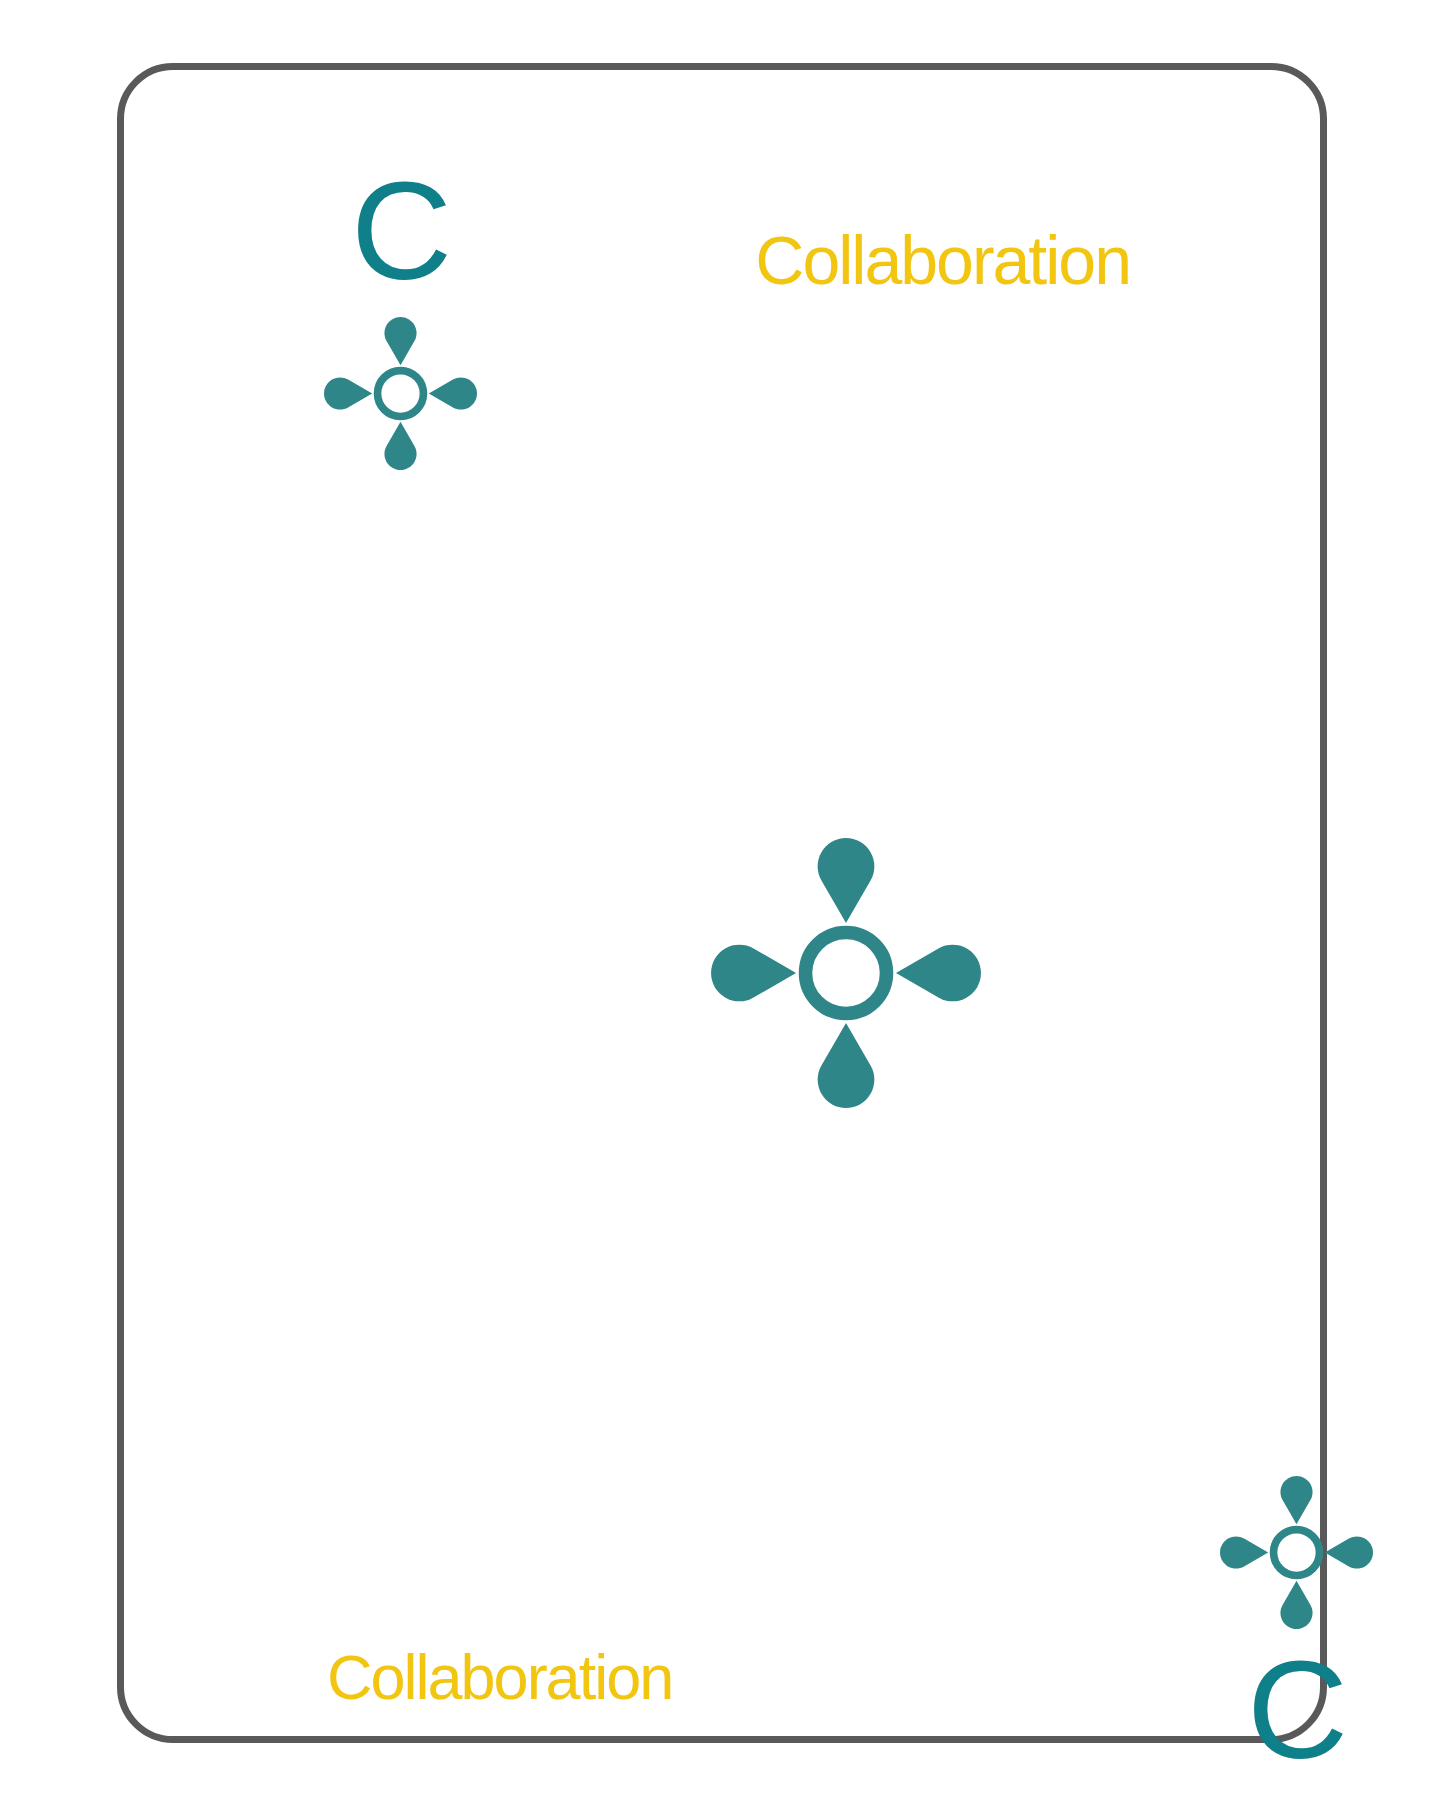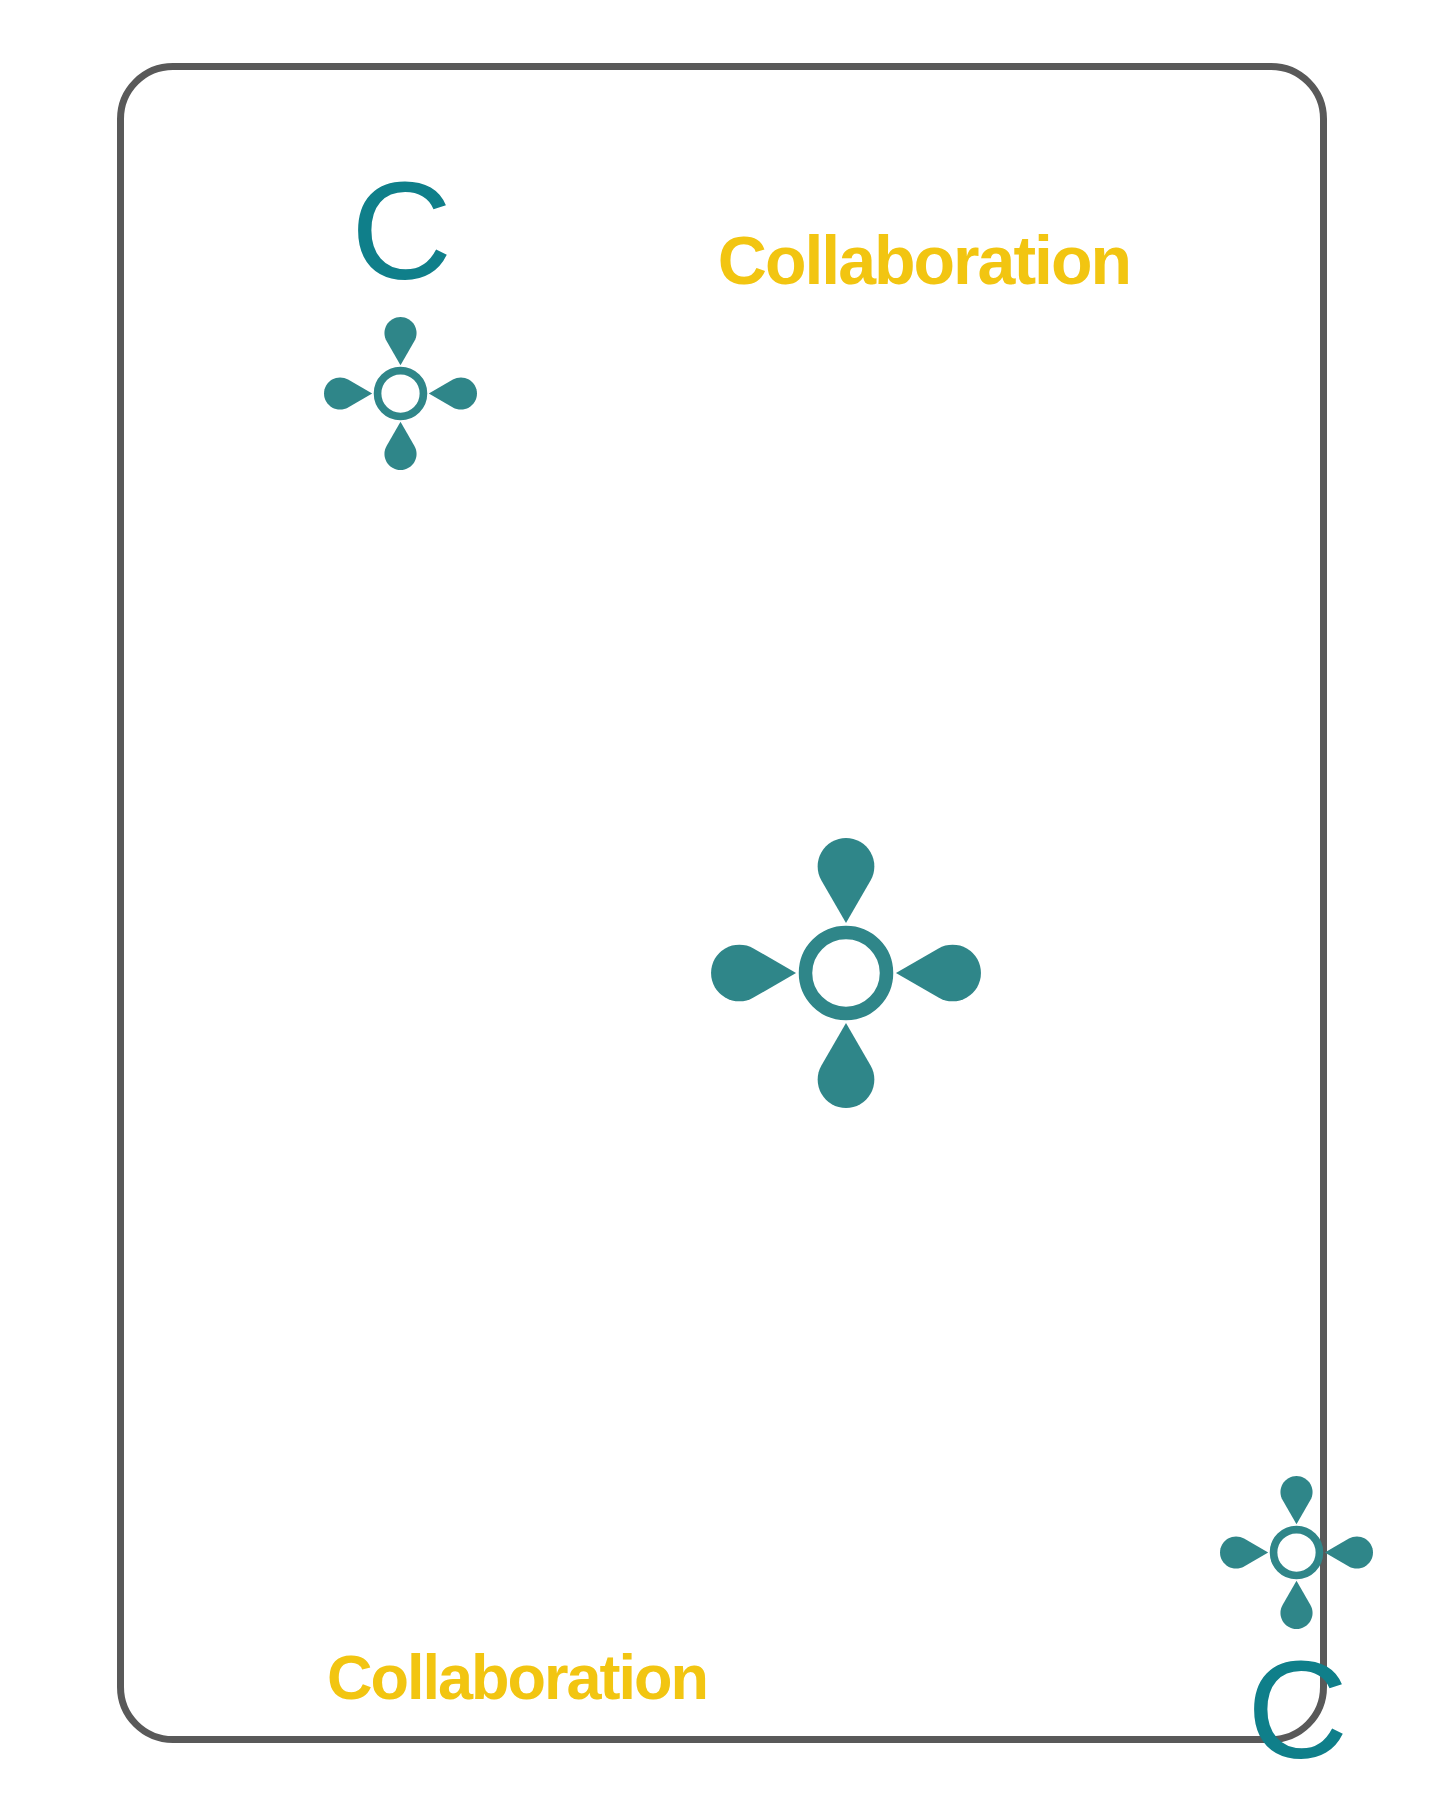--- a/index.html
+++ b/index.html
@@ -39,21 +39,21 @@
     font-weight: 400;
     line-height: 1;
     white-space: nowrap;
   }
   .rank-top-left  { left: 227px; top: 91px; }
   .rank-bottom-right { left: 1123px; top: 1570px; }
 
   .suit-label {
     position: absolute;
     color: var(--label-gold);
-    font-weight: 700;
+    font-weight: 400;
     line-height: 1;
     white-space: nowrap;
   }
   .suit-label-top-right {
     top: 156px;
     right: 190px;
     font-size: 68px;
     letter-spacing: -2px;
   }
   .suit-label-bottom-left {

